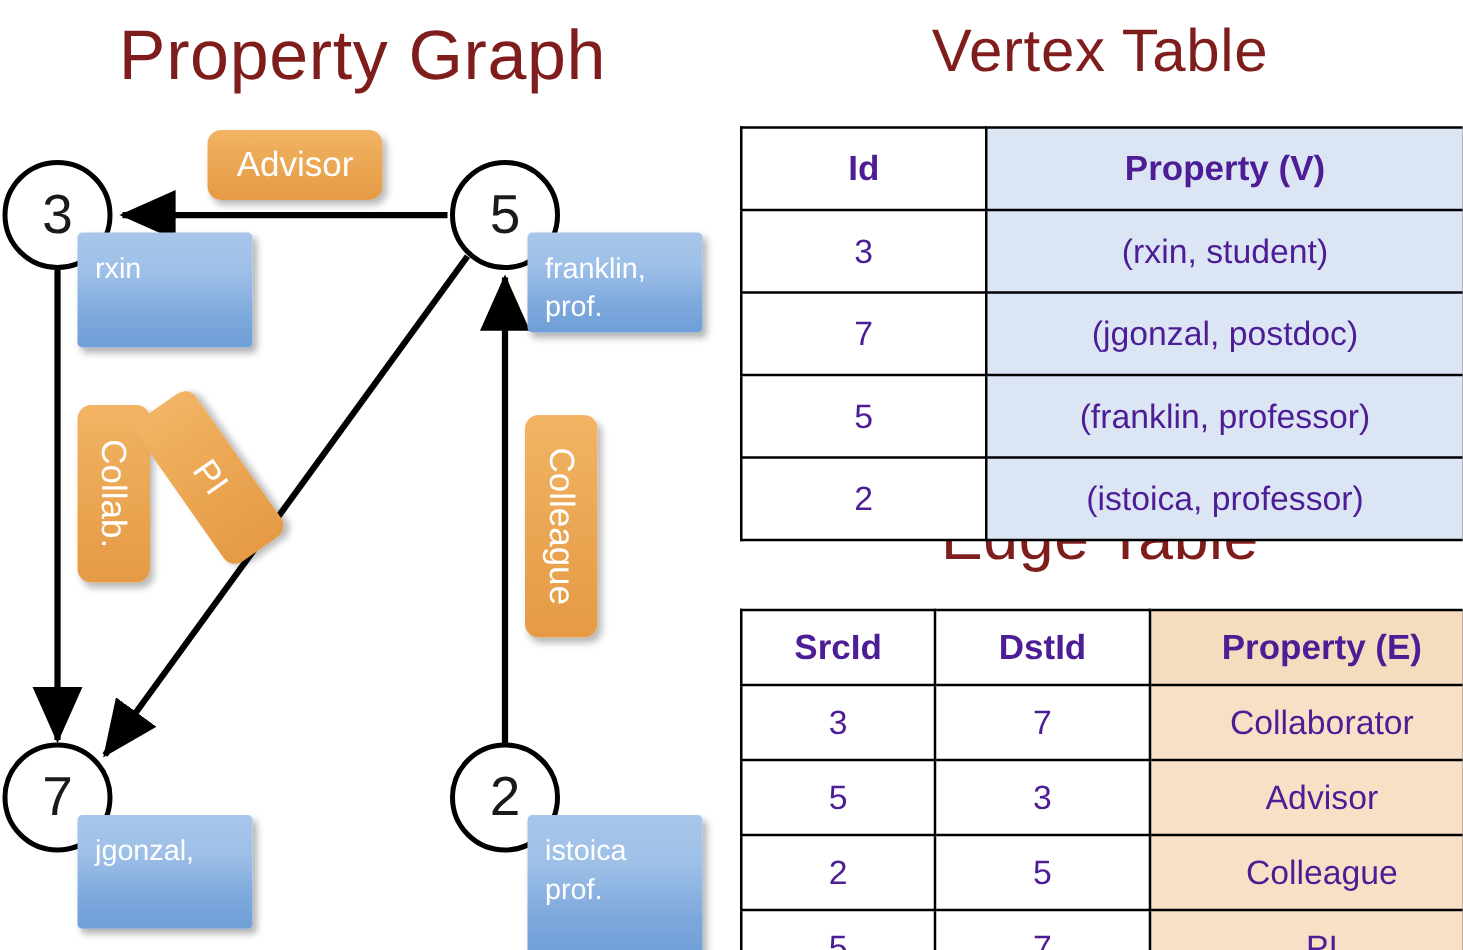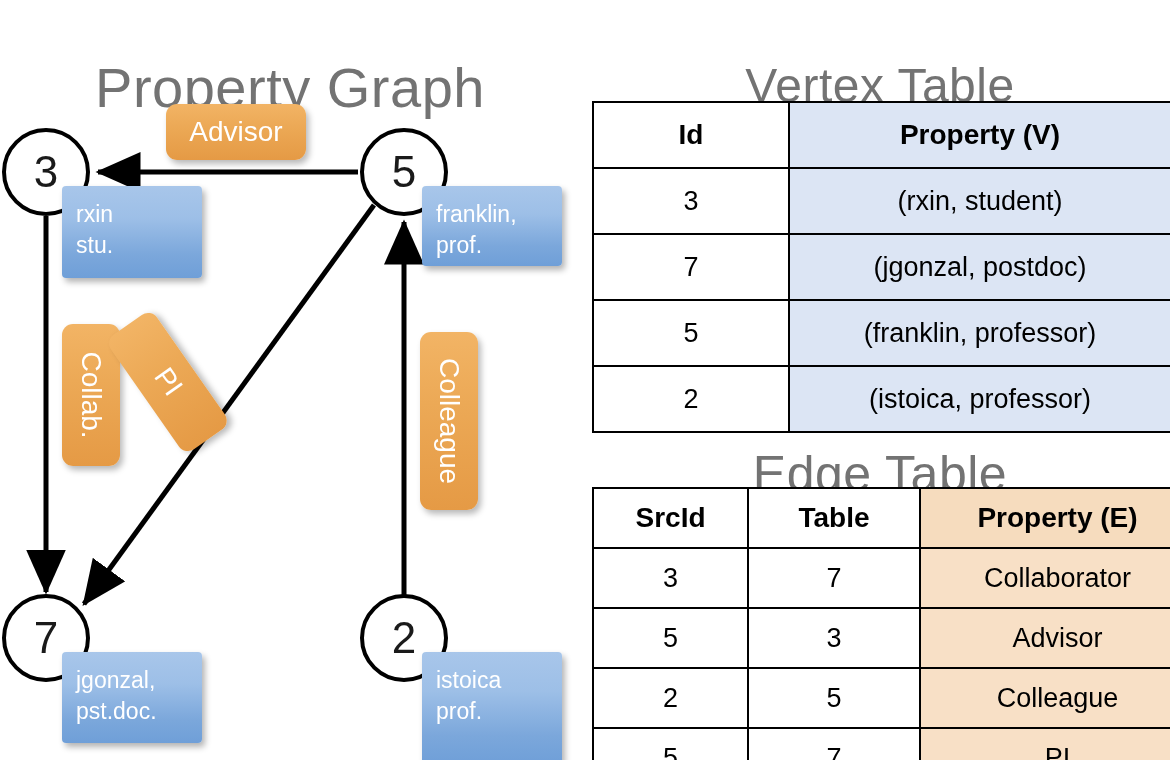--- a/index.html
+++ b/index.html
@@ -14,24 +14,23 @@
     overflow: hidden;
     font-family: "Liberation Sans", sans-serif;
     color: #000000;
   }
 
   
   .title {
     position: absolute;
     font-family: "Liberation Sans", sans-serif;
     font-weight: 300;
-    color: #737373;
+    color: #7f1d1d;
     letter-spacing: 0.5px;
     white-space: nowrap;
-    margin-top: 44px;
   }
   #title-property-graph {
     left: 0; top: 12px; width: 580px;
     text-align: center;
     font-size: 56px;
     line-height: 64px;
   }
   #title-vertex-table {
     left: 590px; top: 12px; width: 580px;
     text-align: center;
@@ -140,21 +139,21 @@
     position: absolute;
     border-collapse: collapse;
     table-layout: fixed;
     font-family: "Liberation Sans", sans-serif;
   }
   .data-table td, .data-table th {
     border: 2px solid #000000;
     text-align: center;
     font-weight: 300;
     font-size: 27px;
-    color: #000000;
+    color: #4c1d95;
     padding: 0;
     background: #ffffff;
   }
   .data-table th {
     font-weight: bold;
     font-size: 28px;
   }
 
   #vertex-table {
     left: 592px; top: 101px; width: 578px;
@@ -196,29 +195,27 @@
     <line x1="404" y1="596" x2="404" y2="222" stroke="#000000" stroke-width="5" marker-end="url(#arrowhead)"></line>
   </svg>
 
   <div class="node-circle" id="node-3">3</div>
   <div class="node-circle" id="node-5">5</div>
   <div class="node-circle" id="node-7">7</div>
   <div class="node-circle" id="node-2">2</div>
 
   <div class="prop-box" id="prop-3">
     <div>rxin</div>
-    <div>stu.</div>
   </div>
   <div class="prop-box" id="prop-5">
     <div>franklin,</div>
     <div>prof.</div>
   </div>
   <div class="prop-box" id="prop-7">
     <div>jgonzal,</div>
-    <div>pst.doc.</div>
   </div>
   <div class="prop-box" id="prop-2">
     <div>istoica</div>
     <div>prof.</div>
   </div>
 
   <div class="edge-label" id="label-advisor">
     <span class="htext">Advisor</span>
   </div>
   <div class="edge-label" id="label-collab">
@@ -265,21 +262,21 @@
 
 <table class="data-table" id="edge-table">
   <colgroup>
       <col style="width:155px">
       <col style="width:172px">
       <col style="width:251px">
     </colgroup>
   <thead>
     <tr>
       <th>SrcId</th>
-      <th>Table</th>
+      <th>DstId</th>
       <th class="prop-col">Property (E)</th>
     </tr>
   </thead>
   <tbody>
     <tr>
       <td>3</td>
       <td>7</td>
       <td class="prop-col">Collaborator</td>
     </tr>
     <tr>

